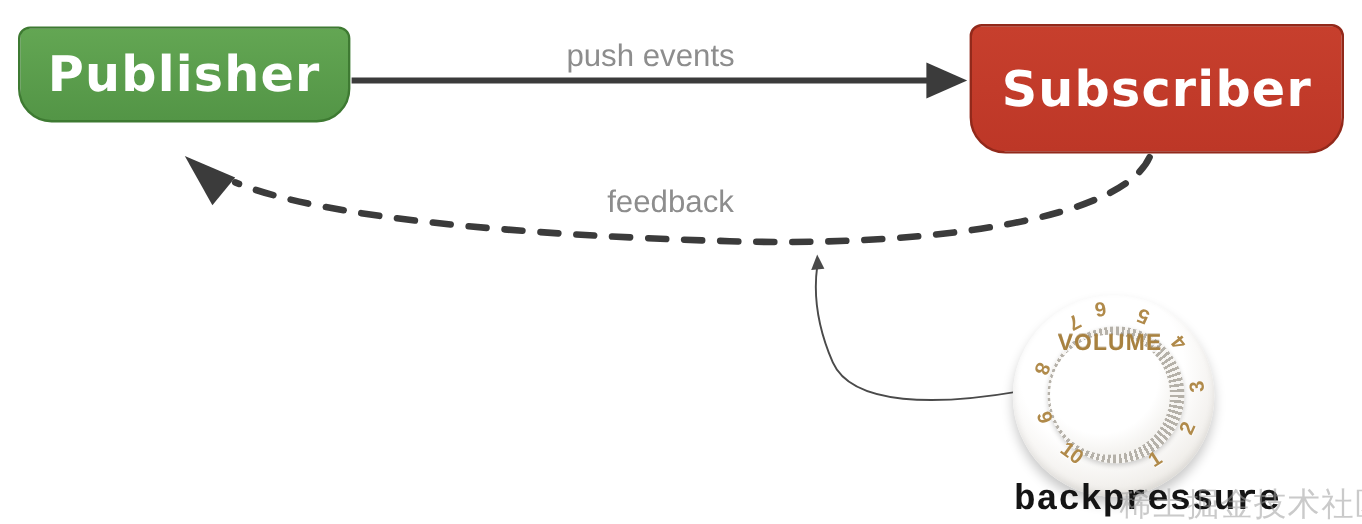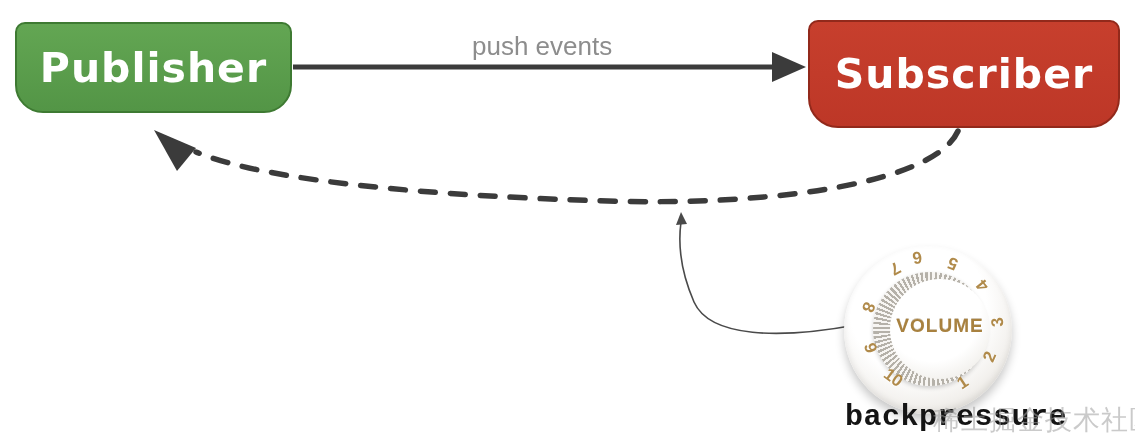--- a/index.html
+++ b/index.html
@@ -6,21 +6,21 @@
   .canvas{
     position:relative;width:1135px;height:437px;background:#ffffff;
     overflow:hidden;font-family:"Liberation Sans",sans-serif;
   }
   .node{
     position:absolute;display:flex;align-items:center;justify-content:center;
     color:#ffffff;font-weight:bold;font-size:41px;letter-spacing:1px;
     font-family:"DejaVu Sans",sans-serif;
   }
   .publisher{
-    left:15px;top:22px;width:277px;height:91px;
+    left:15px;top:22px;width:277px;height:80px;
     background:linear-gradient(#63a653,#539546);
     border:2px solid #3e7a32;
     border-radius:10px 10px 28px 28px;
     box-sizing:border-box;
   }
   .subscriber{
     left:808px;top:20px;width:312px;height:108px;
     background:linear-gradient(#c73f2d,#bd3727);
     border:2px solid #92291b;
     border-radius:10px 10px 30px 30px;
@@ -42,23 +42,23 @@
     position:absolute;left:0;top:0;width:168px;height:168px;border-radius:50%;
     background:radial-gradient(circle at 44% 36%, #ffffff 48%, #f3f1ee 68%, #e3e0da 85%, #ccc8c1 100%);
     box-shadow:0 6px 10px rgba(0,0,0,0.22), inset 0 -3px 6px rgba(0,0,0,0.08);
   }
   .knob-dome{
     position:absolute;left:29px;top:26px;width:114px;height:114px;border-radius:50%;
     background:repeating-conic-gradient(#b5b1a9 0deg 2.5deg, #f7f5f2 2.5deg 5deg);
     box-shadow:0 2px 4px rgba(0,0,0,0.18);
   }
   .knob-dome-top{
-    position:absolute;left:17px;top:7px;width:100px;height:100px;border-radius:50%;
+    position:absolute;left:2px;top:7px;width:100px;height:100px;border-radius:50%;
     background:radial-gradient(circle at 42% 34%, #ffffff 55%, #f0eeea 82%, #e2dfd9 100%);
-    display:flex;align-items:center;justify-content:center;
+    display:flex;justify-content:center;
   }
   .knob-volume{
     color:#a8813f;font-weight:bold;font-size:19px;letter-spacing:1px;
     font-family:"Liberation Sans",sans-serif;
     text-shadow:0 1px 0 rgba(255,255,255,0.8), 0 -1px 0 rgba(120,85,30,0.35);
     transform:translateY(-3px);
   }
   .knob-num{
     position:absolute;color:#b08a4a;font-weight:bold;font-size:17px;
     font-family:"Liberation Sans",sans-serif;white-space:nowrap;
@@ -99,20 +99,21 @@
 
   <div class="node publisher">
     <span>Publisher</span>
   </div>
 
   <div class="node subscriber">
     <span>Subscriber</span>
   </div>
 
   <div class="edge-label push-label">push events</div>
+  <div class="edge-label feedback-label">feedback</div>
 
   <div class="knob">
     <div class="knob-skirt" id="knob-skirt"></div>
     <div class="knob-dome">
       <div class="knob-dome-top">
         <span class="knob-volume">VOLUME</span>
       </div>
     </div>
   <span class="knob-num" style="left: 119px; top: 137px; transform: translate(-50%, -50%) rotate(-33deg);">1</span>
       <span class="knob-num" style="left: 146px; top: 111px; transform: translate(-50%, -50%) rotate(-66deg);">2</span>

